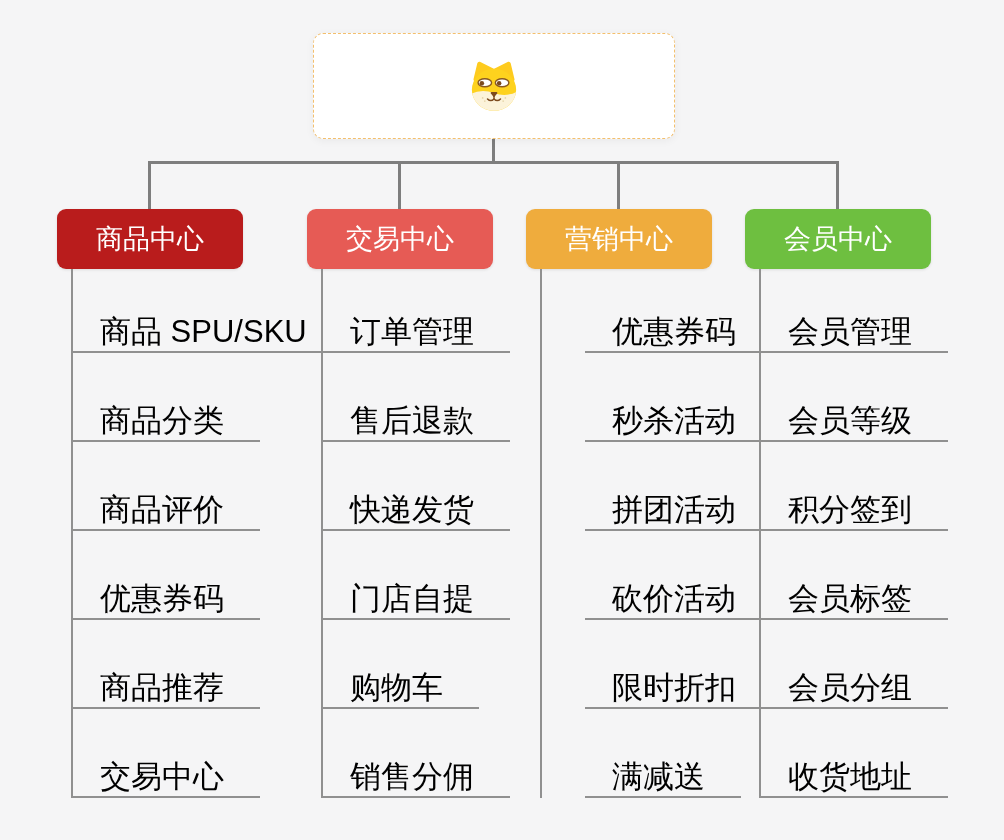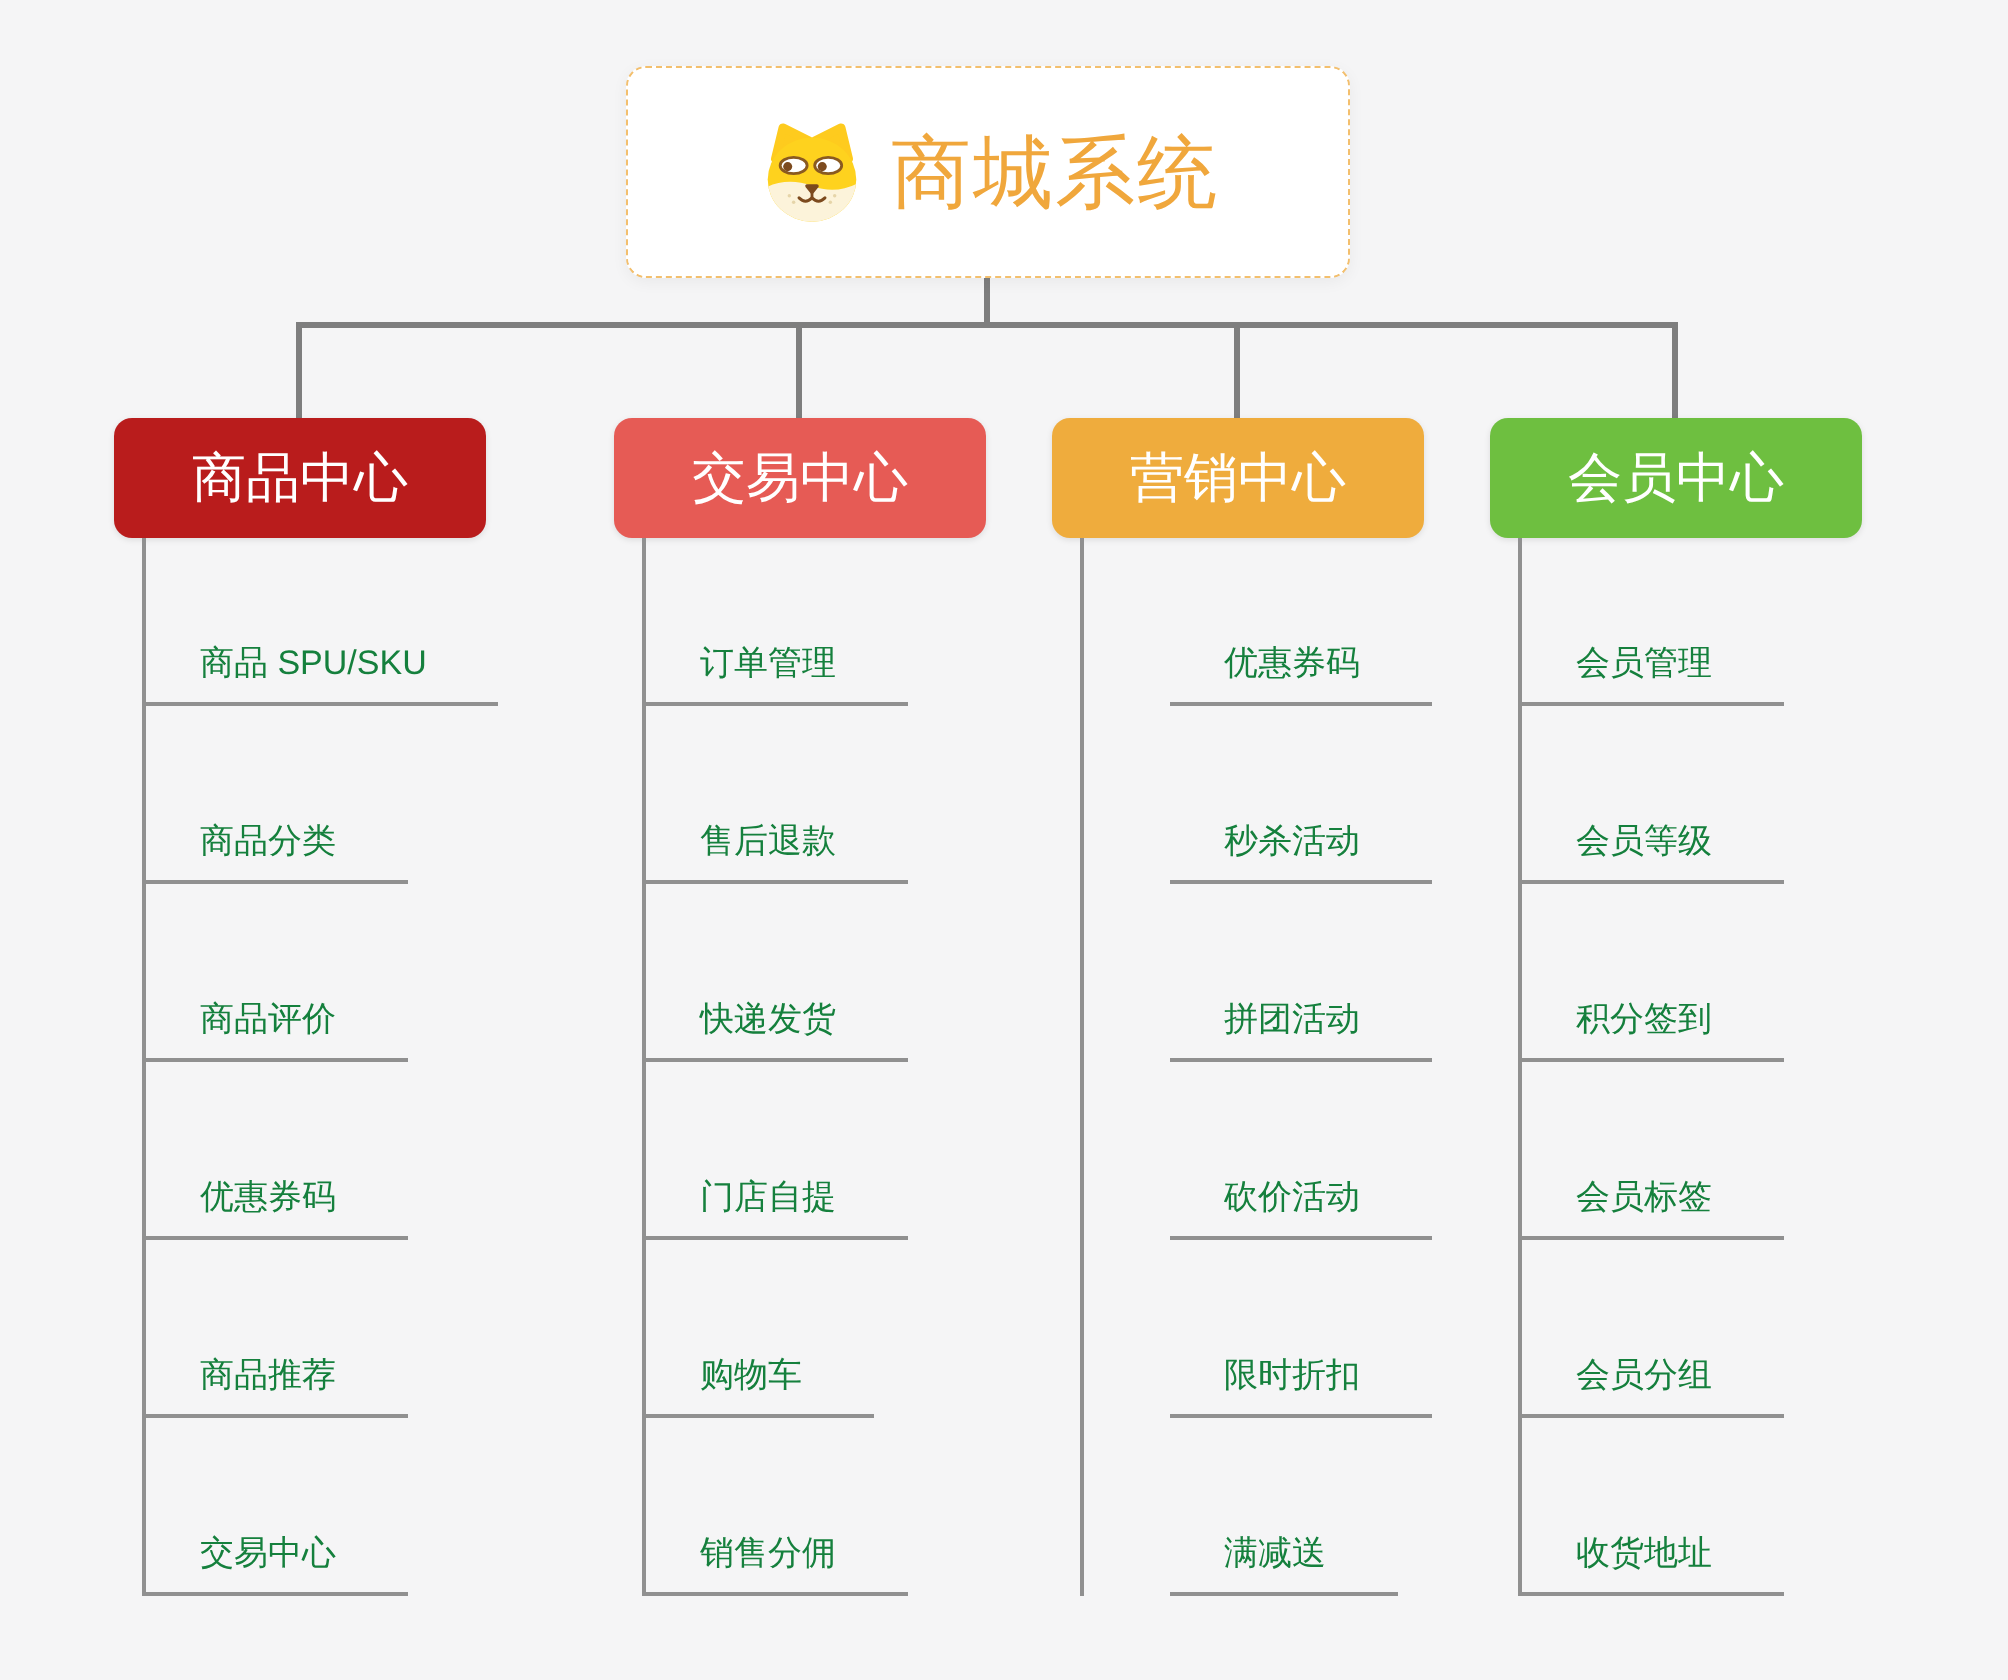--- a/index.html
+++ b/index.html
@@ -68,23 +68,23 @@
   }
   .children.c0 { left: 71px; }
   .children.c1 { left: 321px; }
   .children.c2 { left: 540px; padding-left: 43px; }
   .children.c3 { left: 759px; }
   .child {
     width: max-content;
     border-bottom: 2px solid #a21caf;
     padding: 0 36px 4px 27px;
     margin-top: 53px;
-    font-size: 17px;
+    font-size: 31px;
     line-height: 30px;
-    color: #15803d;
+    color: #000000;
     white-space: nowrap;
     cursor: pointer;
   }
   .child:first-child { margin-top: 48px; }
 </style>
 </head>
 <body>
 
 <div class="canvas" style="background: rgb(245, 245, 246);">
 
@@ -117,21 +117,20 @@
       <path d="M45.5 63 h9 l-4.5 5.5 Z" fill="#7c4a1e" stroke="#7c4a1e" stroke-width="3.5" stroke-linejoin="round"></path>
 
       <path d="M50 69 v5" stroke="#7c4a1e" stroke-width="2.6" stroke-linecap="round" fill="none"></path>
       <path d="M38 74 Q44 80 50 74 Q56 80 62 74" stroke="#7c4a1e" stroke-width="2.8" stroke-linecap="round" fill="none"></path>
 
       <circle cx="29" cy="72" r="1.6" fill="#e6d5a9"></circle>
       <circle cx="33" cy="78" r="1.6" fill="#e6d5a9"></circle>
       <circle cx="71" cy="72" r="1.6" fill="#e6d5a9"></circle>
       <circle cx="67" cy="78" r="1.6" fill="#e6d5a9"></circle>
     </svg>
-    <span class="root-title" style="color: rgb(240, 167, 60);">商城系统</span>
   </div>
 
   <div class="branch-box b0" style="background-color: #b91c1c; text-align: right;">商品中心</div>
   <div class="branch-box b1" style="background-color: rgb(230, 91, 85);">交易中心</div>
   <div class="branch-box b2" style="background-color: rgb(239, 172, 61);">营销中心</div>
   <div class="branch-box b3" style="background-color: rgb(110, 191, 64);">会员中心</div>
 
   <div class="children c0" style="border-color: rgb(144, 144, 144);">
     <div class="child" style="border-color: rgb(144, 144, 144);">商品 SPU/SKU</div>
     <div class="child" style="border-color: rgb(144, 144, 144);">商品分类</div>

